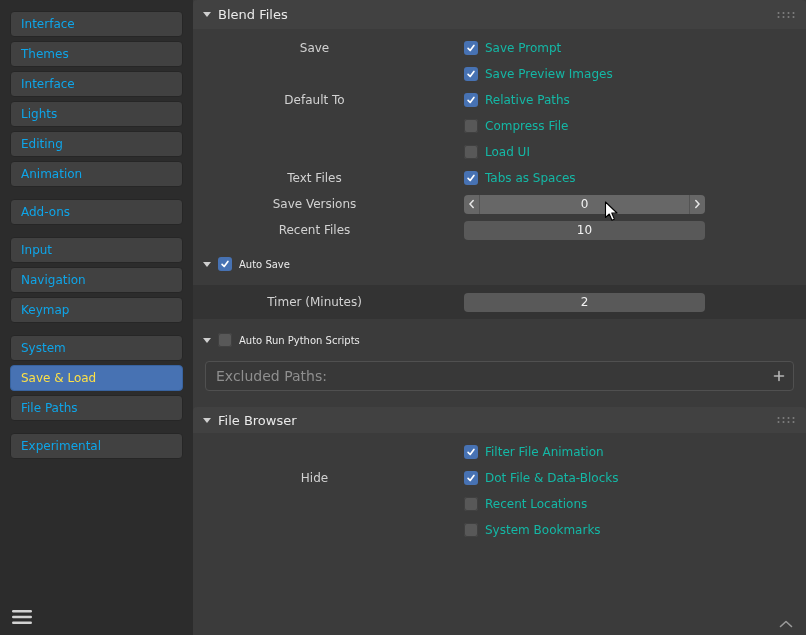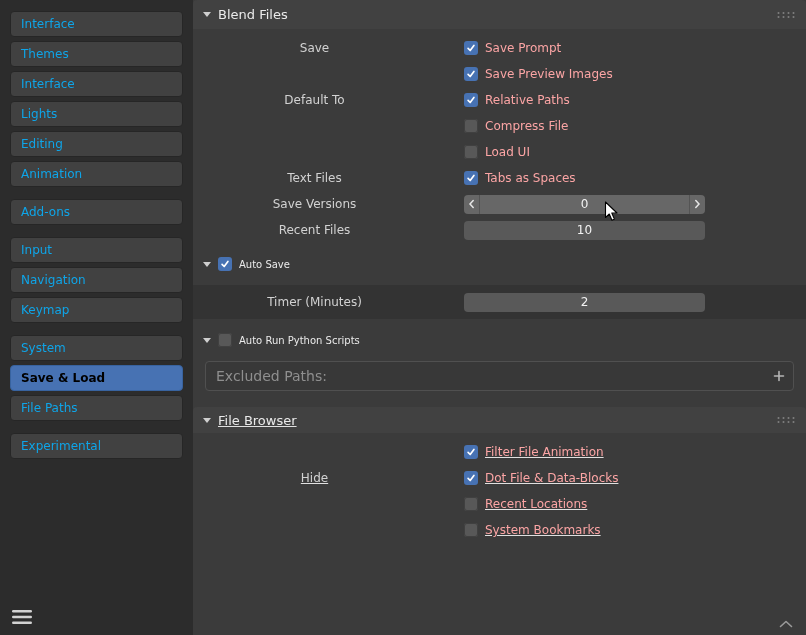--- a/index.html
+++ b/index.html
@@ -18,21 +18,21 @@
     position:absolute; left:0; top:0; width:193px; height:635px;
     background:#2c2c2c; padding-top:11px;
   }
   .nav-group { margin-bottom:12px; }
   .nav-btn {
     height:26px; margin:0 10px 4px 10px;
     background:#414141; border:1px solid #262626; border-radius:4px;
     color:#0ea5e9; display:flex; align-items:center; padding:0 10px;
     cursor:default;
   }
-  .nav-btn.active { background:#4772b3; border-color:#38639f; color:#000000;font-weight:bold; }
+  .nav-btn.active { background:#4772b3; border-color:#38639f; color:#fde047; }
   .menu-btn {
     position:absolute; left:10px; bottom:9px; width:24px; height:18px;
     display:flex; align-items:center; justify-content:center;
   }
 
   
   .main { position:absolute; left:193px; top:0; width:613px; height:635px; background:#3b3b3b; }
 
   .panel-header {
     height:29px; display:flex; align-items:center; padding:0 10px;
@@ -54,21 +54,21 @@
   }
   .prow-ctrl { display:flex; align-items:center; flex:1; }
 
   .cb {
     width:14px; height:14px; border-radius:3px; flex:none;
     display:inline-flex; align-items:center; justify-content:center;
     margin-right:7px;
   }
   .cb.checked { background:#4772b3; }
   .cb.unchecked { background:#585858; box-shadow: inset 0 0 0 1px #404040; }
-  .cb-label { color:#fca5a5; }
+  .cb-label { color:#14b8a6; }
 
   .numfield {
     width:241px; height:19px; background:#595959; border-radius:4px;
     display:flex; align-items:center; color:#f2f2f2;
   }
   .numfield .numval { flex:1; text-align:center; }
   .numfield.hover { background:#676767; }
   .nf-cap { width:16px; height:100%; flex:none; display:flex; align-items:center; justify-content:center; }
   .nf-cap.left  { border-right:1px solid rgba(0,0,0,.18); border-radius:4px 0 0 4px; }
   .nf-cap.right { border-left:1px solid rgba(0,0,0,.18);  border-radius:0 4px 4px 0; }
@@ -81,21 +81,21 @@
 
   .excluded-wrap { position:relative; margin:8px 12px 0 12px; height:30px; }
   .excluded-input {
     width:100%; height:30px; background:#383838; border:1px solid #505050;
     border-radius:4px; color:#e0e0e0; padding:0 30px 0 10px;
     font-family:"DejaVu Sans", sans-serif; font-size:14px; outline:none;
   }
   .excluded-input::placeholder { color:#8f8f8f; }
   .plus-btn { position:absolute; right:9px; top:50%; transform:translateY(-50%); display:flex; }
 
-  .fb-section { margin-top:16px;text-decoration:underline; }
+  .fb-section { margin-top:16px; }
 
   .cursor { position:absolute; left:604px; top:201px; z-index:10; }
   .scroll-up { position:absolute; right:13px; bottom:7px; display:flex; }
 </style>
 </head>
 <body>
 
 <div class="app">
 
   <aside class="sidebar">

